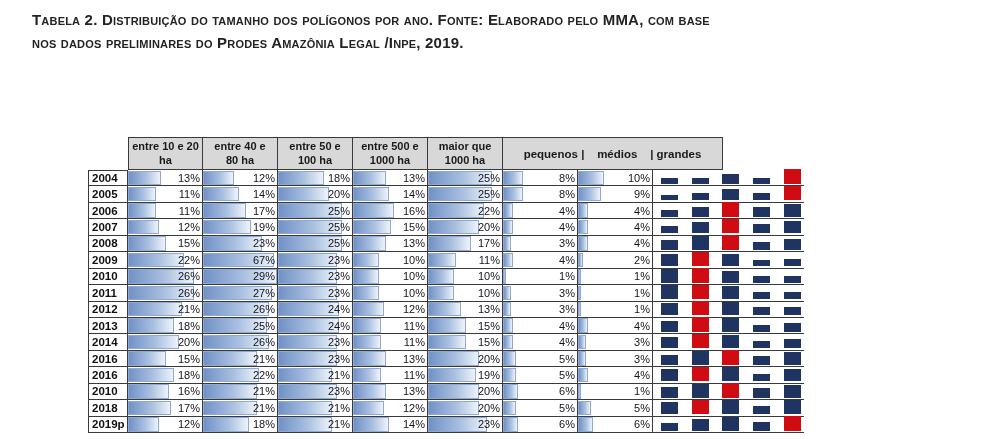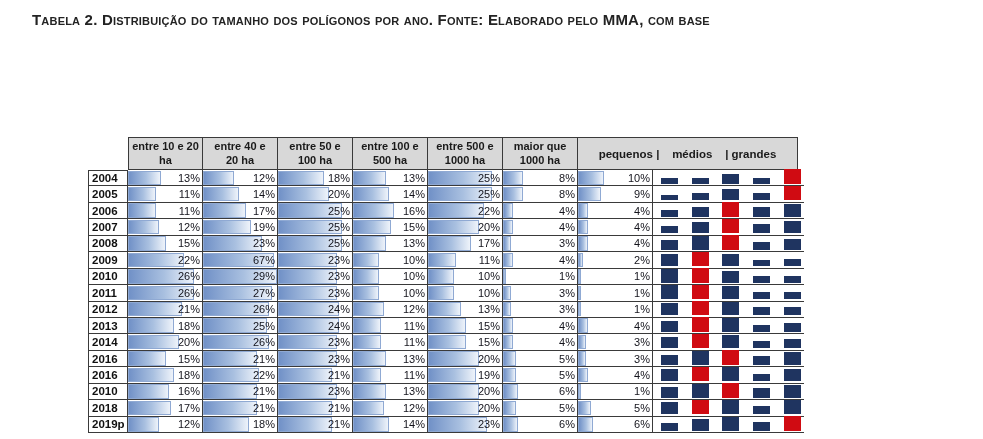--- a/index.html
+++ b/index.html
@@ -62,40 +62,37 @@
   .sbar{width:17px;background:#1f3460;}
   .sbar.high{background:#d00b12;}
   .sbar.low{background:#c9c9c9;}
 </style>
 </head>
 <body>
 
 <div class="page">
   <div class="caption">
     <div>Tabela 2. Distribuição do tamanho dos polígonos por ano. Fonte: Elaborado pelo MMA, com base</div>
+    <div>nos dados preliminares do Prodes Amazônia Legal /Inpe, 2019.</div>
   </div>
 
   <div class="table">
     <div class="thead" id="thead">
       <div class="corner"></div>
         <div class="hcell">
           <div>entre 10 e 20</div>
           <div>ha</div>
         </div>
         <div class="hcell">
           <div>entre 40 e</div>
-          <div>20 ha</div>
+          <div>80 ha</div>
         </div>
         <div class="hcell">
           <div>entre 50 e</div>
           <div>100 ha</div>
-        </div>
-        <div class="hcell">
-          <div>entre 100 e</div>
-          <div>500 ha</div>
         </div>
         <div class="hcell">
           <div>entre 500 e</div>
           <div>1000 ha</div>
         </div>
         <div class="hcell">
           <div>maior que</div>
           <div>1000 ha</div>
         </div>
         <div class="spark-head">pequenos |    médios    | grandes</div>

